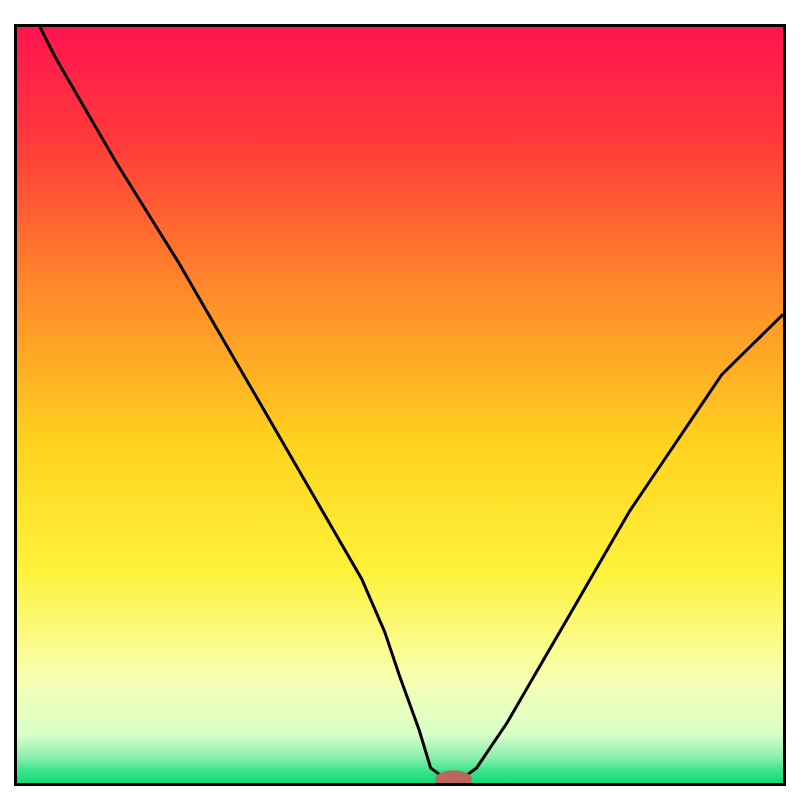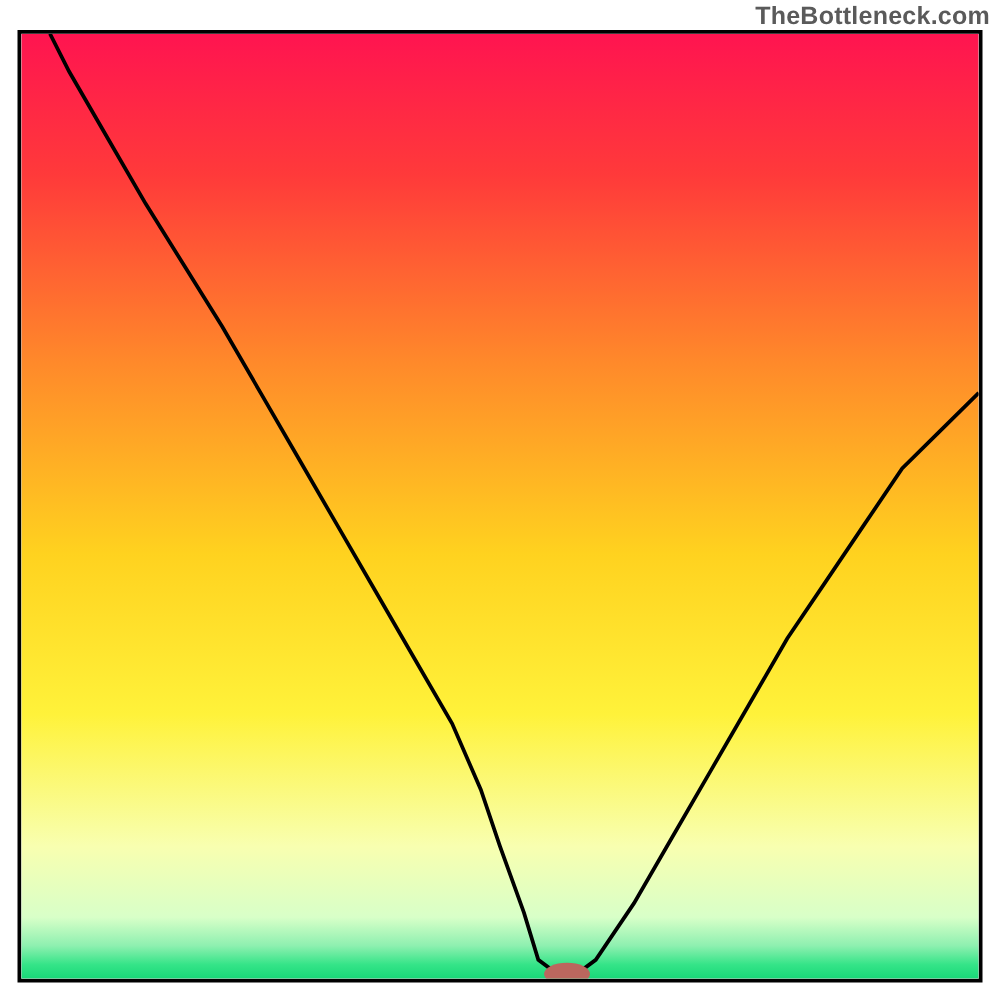--- a/index.html
+++ b/index.html
@@ -36,21 +36,20 @@
   }
   svg { display: block; }
   .marker {
     fill: #bb675e;
   }
 </style>
 </head>
 <body>
 
 <div class="wrap">
-  <div class="attribution">TheBottleneck.com</div>
 
   <div class="plot">
     <svg id="chart-svg" width="766" height="756" viewBox="0 0 766 756" preserveAspectRatio="none">
       <defs>
         <linearGradient id="bg-grad" x1="0" y1="0" x2="0" y2="1">
             <stop offset="0%" stop-color="#ff1450"></stop>
             <stop offset="15%" stop-color="#ff3a3a"></stop>
             <stop offset="35%" stop-color="#ff8a2a"></stop>
             <stop offset="55.00000000000001%" stop-color="#ffd21f"></stop>
             <stop offset="72%" stop-color="#fff23a"></stop>

